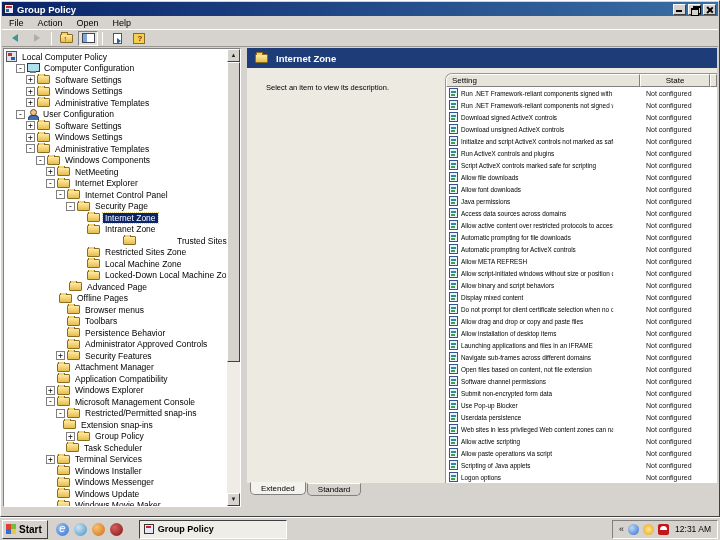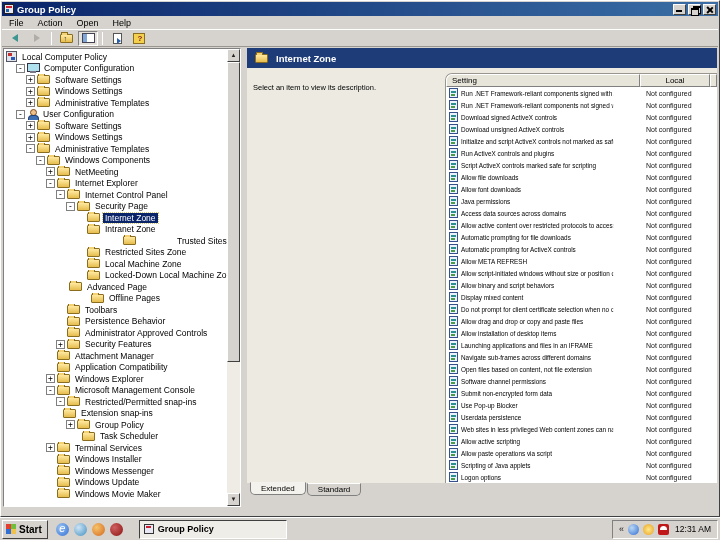--- a/index.html
+++ b/index.html
@@ -92,21 +92,21 @@
     font-size:6px; line-height:11px; text-align:center; color:#222; }
   .sb-up { top:0; } .sb-down { bottom:0; }
   .sb-thumb { position:absolute; left:0; top:13px; width:13px; height:300px; background:#d6d3ce;
     border:1px solid #404040; border-top-color:#fff; border-left-color:#fff; }
 
   
   .zone-header { height:20px; flex:none; background:#1e3c78; display:flex; align-items:center; padding-left:8px; }
   .zone-header .folder-glyph { margin-right:8px; }
   .zone-title { color:#fff; font-size:9.5px; font-weight:bold; }
   .rp-body { flex:1; position:relative; background:#eceae1; min-height:0; }
-  .desc-panel { position:absolute; left:0; top:0; width:182px; bottom:0; padding:8px 6px; }
+  .desc-panel { position:absolute; left:0; top:0; width:182px; bottom:0; padding:8px 19px; }
   .desc-text { font-size:7.5px; color:#000; }
   .list-panel { position:absolute; left:198px; top:5px; right:0; bottom:0;
     background:#fff; border:1px solid #9a968f; border-right:none; border-bottom:none;
     border-radius:7px 0 0 0; overflow:hidden; }
   .list-header { display:flex; height:13px; }
   .hcell { background:#e7e4da; border:1px solid #808080; border-top-color:#fff; border-left-color:#fff;
     font-size:8px; color:#000; display:flex; align-items:center; }
   .hcell.setting { width:194px; flex:none; padding-left:5px; border-radius:6px 0 0 0; }
   .hcell.state { width:70px; flex:none; justify-content:center; }
   .hcell.tail { flex:1; }
@@ -305,28 +305,33 @@
             <div class="tree-row" style="padding-left: 72px;">
               <span class="exp-spacer"></span>
               <span class="ticon folder"></span>
               <span class="tlabel">Locked-Down Local Machine Zone</span>
             </div>
             <div class="tree-row" style="padding-left: 54px;">
               <span class="exp-spacer"></span>
               <span class="ticon folder"></span>
               <span class="tlabel">Advanced Page</span>
             </div>
-            <div class="tree-row" style="padding-left: 76px; text-align: right;">
+            <div class="tree-row" style="padding-left: 44px; text-align: right;">
               <span class="exp-spacer"></span>
               <span class="ticon folder"></span>
               <span class="tlabel">Offline Pages</span>
             </div>
             <div class="tree-row" style="padding-left: 52px;">
               <span class="exp-spacer"></span>
               <span class="ticon folder"></span>
+              <span class="tlabel">Browser menus</span>
+            </div>
+            <div class="tree-row" style="padding-left: 52px;">
+              <span class="exp-spacer"></span>
+              <span class="ticon folder"></span>
               <span class="tlabel">Toolbars</span>
             </div>
             <div class="tree-row" style="padding-left: 52px;">
               <span class="exp-spacer"></span>
               <span class="ticon folder"></span>
               <span class="tlabel">Persistence Behavior</span>
             </div>
             <div class="tree-row" style="padding-left: 52px;">
               <span class="exp-spacer"></span>
               <span class="ticon folder"></span>
@@ -365,21 +370,21 @@
             <div class="tree-row" style="padding-left: 48px;">
               <span class="exp-spacer"></span>
               <span class="ticon folder"></span>
               <span class="tlabel">Extension snap-ins</span>
             </div>
             <div class="tree-row" style="padding-left: 62px;">
               <span class="expander">+</span>
               <span class="ticon folder"></span>
               <span class="tlabel">Group Policy</span>
             </div>
-            <div class="tree-row" style="padding-left: 67px;">
+            <div class="tree-row" style="padding-left: 51px;">
               <span class="exp-spacer"></span>
               <span class="ticon folder"></span>
               <span class="tlabel">Task Scheduler</span>
             </div>
             <div class="tree-row" style="padding-left: 42px;">
               <span class="expander">+</span>
               <span class="ticon folder"></span>
               <span class="tlabel">Terminal Services</span>
             </div>
             <div class="tree-row" style="padding-left: 42px;">
@@ -417,21 +422,21 @@
           <span class="folder-glyph"></span>
           <span class="zone-title">Internet Zone</span>
         </div>
         <div class="rp-body">
           <div class="desc-panel">
             <span class="desc-text">Select an item to view its description.</span>
           </div>
           <div class="list-panel">
             <div class="list-header">
               <span class="hcell setting">Setting</span>
-              <span class="hcell state">Local</span>
+              <span class="hcell state">State</span>
               <span class="hcell tail"></span>
             </div>
             <div id="rows">
                 <div class="srow">
                   <span class="sicon"></span>
                   <span class="stext">Run .NET Framework-reliant components signed with Authenticode</span>
                   <span class="sstate">Not configured</span>
                 </div>
                 <div class="srow">
                   <span class="sicon"></span>

